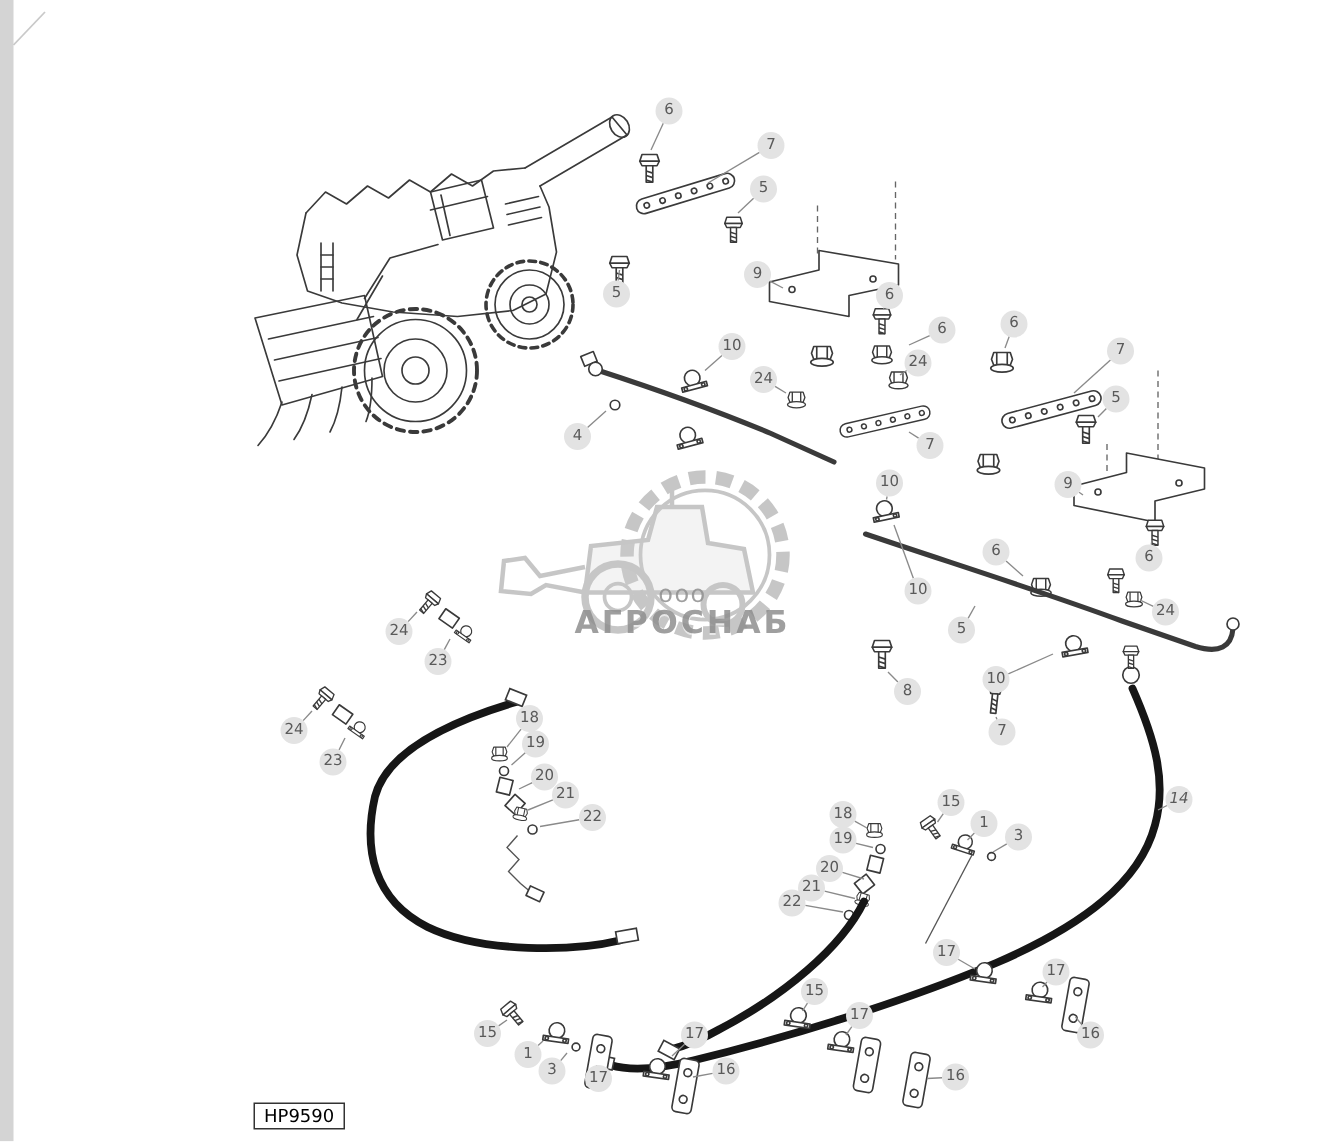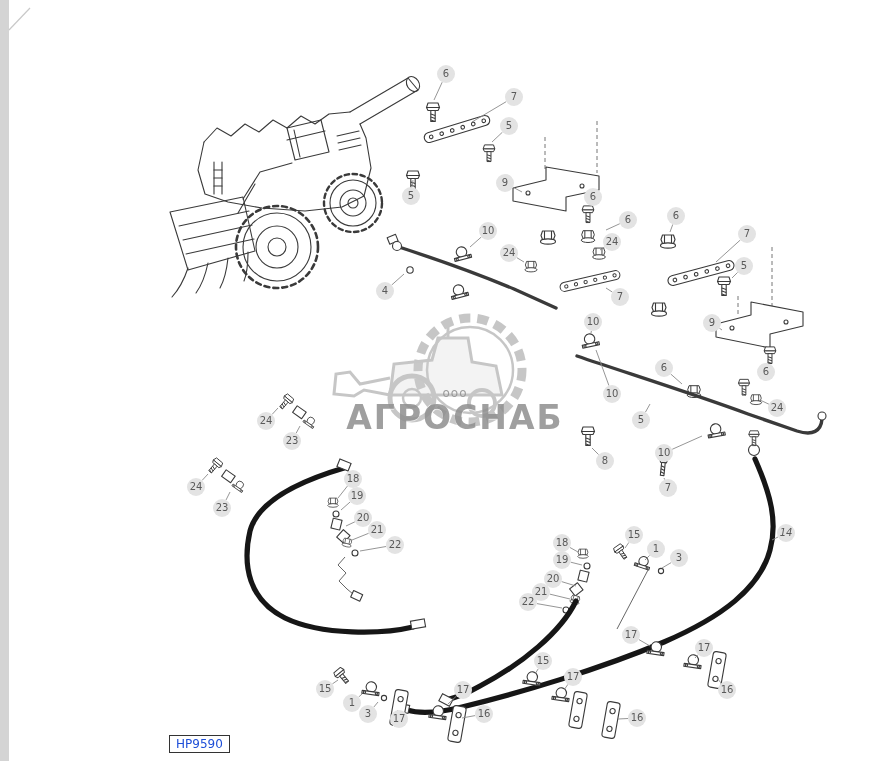--- a/index.html
+++ b/index.html
@@ -24,29 +24,29 @@
 
   .callout {
     position: absolute; width: 18px; height: 18px; border-radius: 50%;
     background: var(--callout_bg, #e3e3e3); color: var(--callout_text, #5a5a5a);
     font-size: 10px; line-height: 18px; text-align: center;
   }
 
   .figure-label {
     position: absolute; left: 169px; top: 735px;
     border: 1.2px solid #333; background: #fff; padding: 0 6px;
-    font-size: 12px; line-height: 16px; color: #1d4ed8;
+    font-size: 12px; line-height: 16px; color: #000000;
   }
 
   .watermark { position: absolute; left: 320px; top: 300px; width: 270px; height: 155px; pointer-events: none; }
   .wm-logo { position: absolute; left: 0; top: 0; opacity: 0.5; }
   .wm-text { position: absolute; left: 0; top: 86px; width: 270px; text-align: center;
              color: var(--watermark_text, #8f8f8f); opacity: 0.85; }
-  .wm-ooo   { display: block; font-size: 12px; letter-spacing: 1px; margin-bottom: -2px; }
-  .wm-title { display: block; font-size: 33px; font-weight: bold; letter-spacing: 2px;
+  .wm-ooo   { display: block; font-size: 16px; letter-spacing: 1px; margin-bottom: -2px; }
+  .wm-title { display: block; font-size: 21px; font-weight: bold; letter-spacing: 2px;
               text-shadow: 0 1px 0 rgba(255,255,255,0.7); }
 </style>
 </head>
 <body>
 
 <div class="stage">
 
   <div class="edge-left"></div>
 
   <svg class="diagram" width="891" height="761" viewBox="0 0 891 761">

